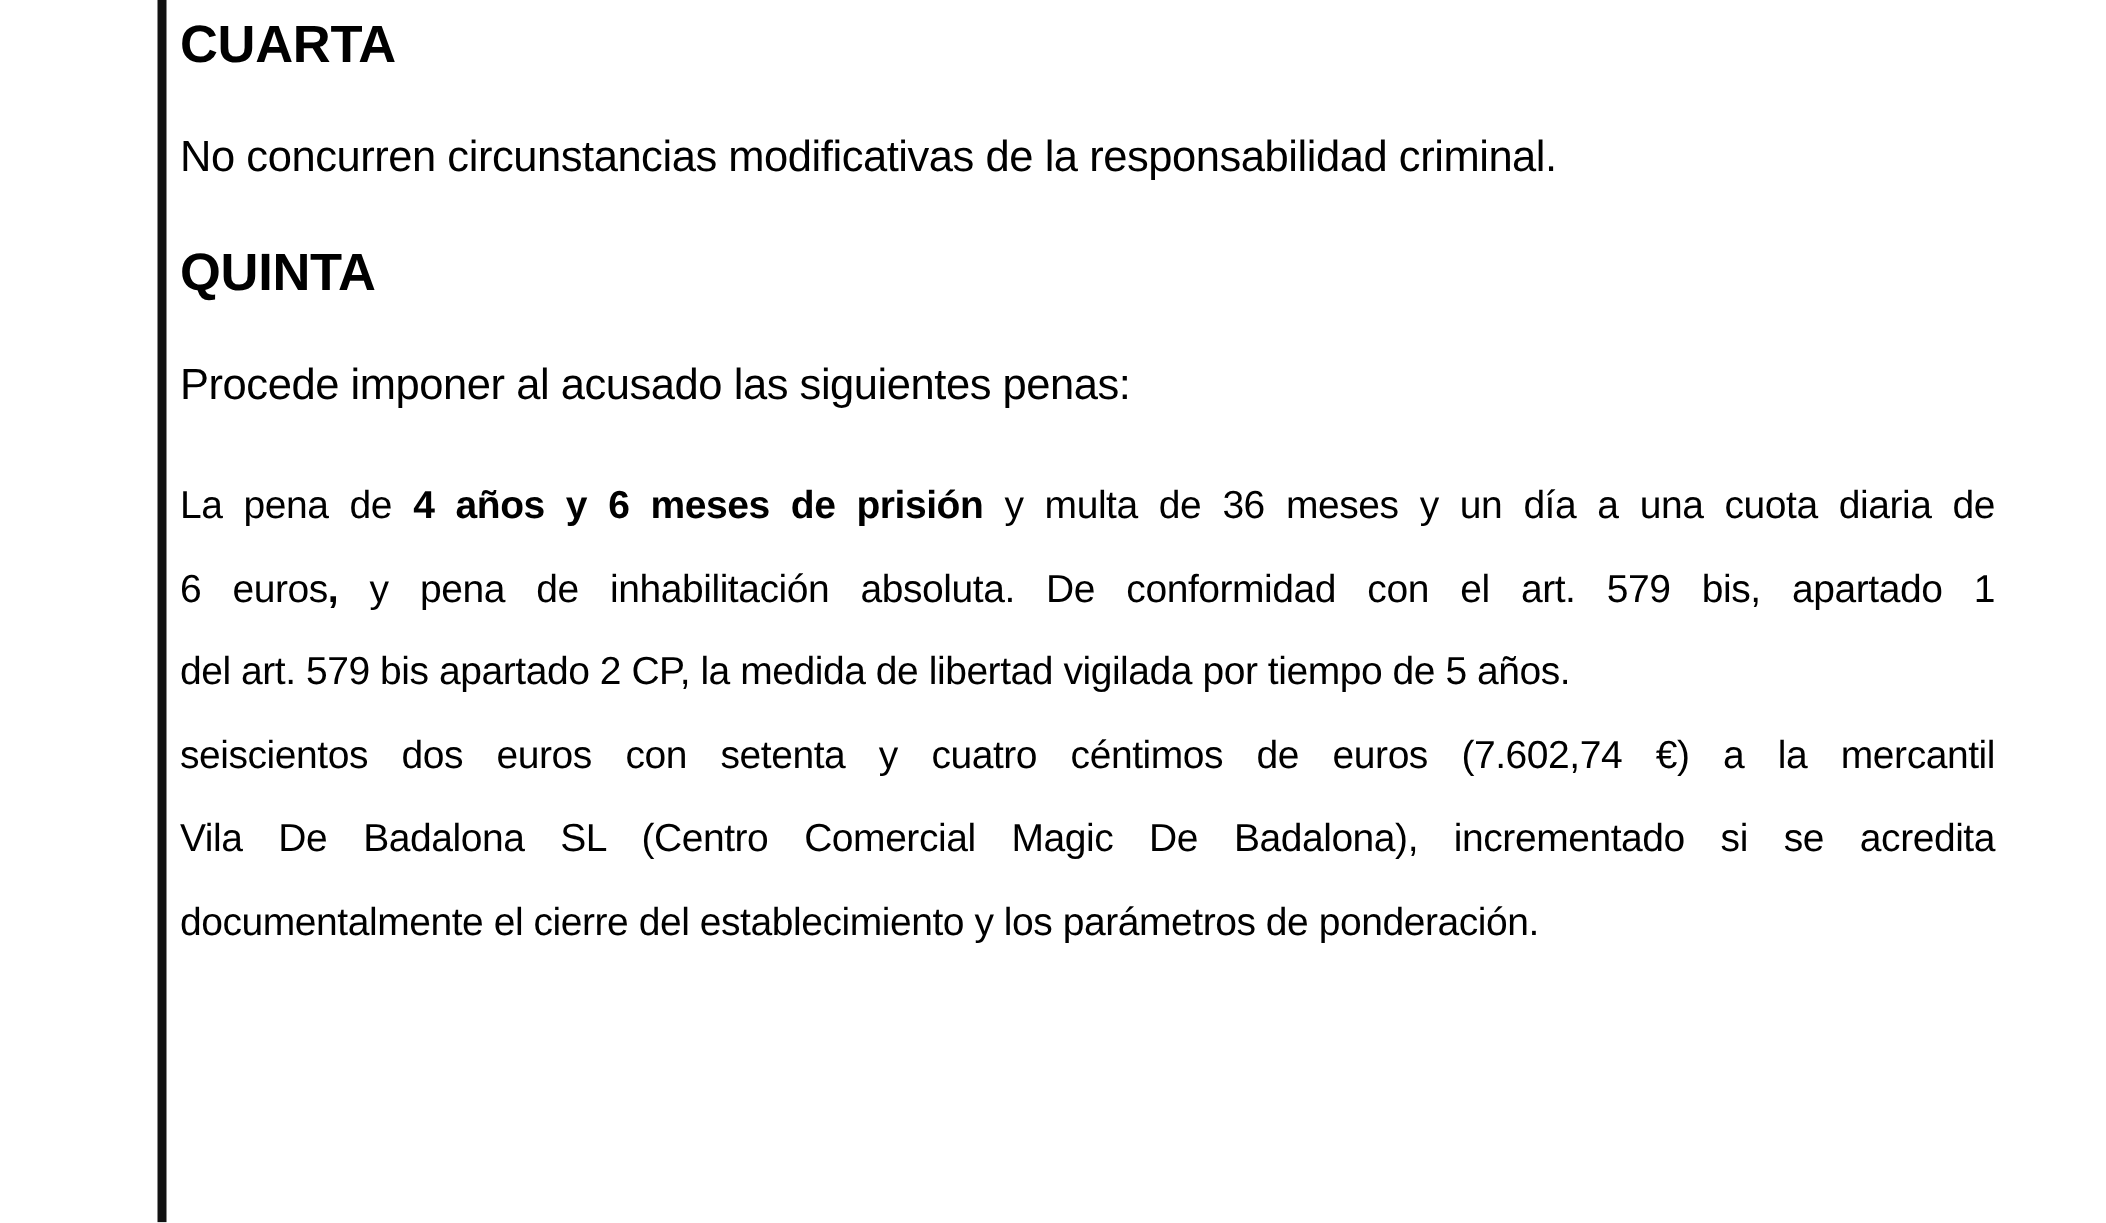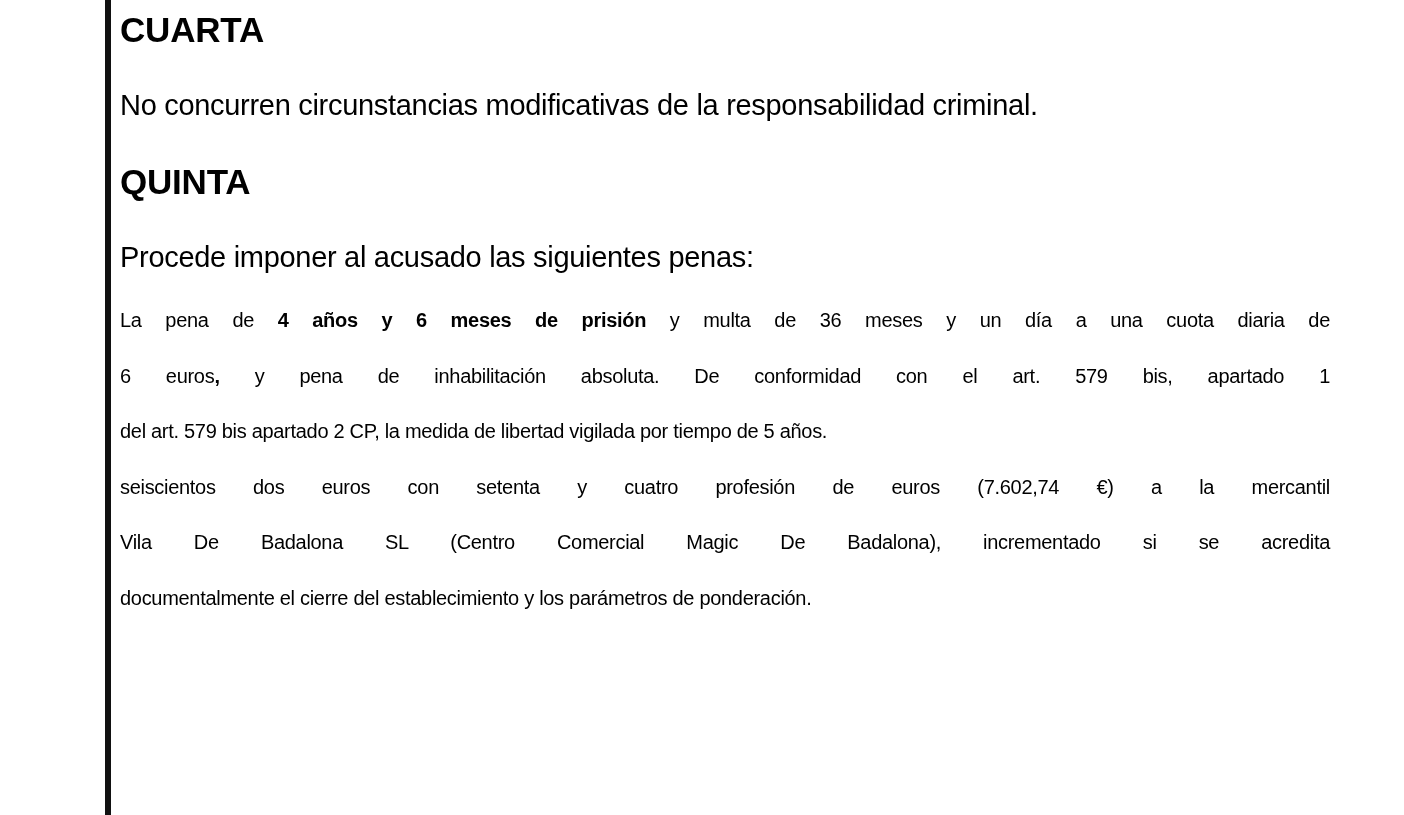--- a/index.html
+++ b/index.html
@@ -37,24 +37,24 @@
     margin: 0 0 35px 0;
     letter-spacing: -0.2px;
   }
   .para-single {
     font-size: 29px;
     line-height: 40px;
     margin: 0;
     letter-spacing: -0.3px;
   }
   .para-single.mb-a { margin-bottom: 37px; }
-  .para-single.mb-b { margin-bottom: 16px; }
+  .para-single.mb-b { margin-bottom: 32px; }
   .heading.mb-b { margin-bottom: 35px; }
   .para-block {
-    font-size: 20px;
+    font-size: 26px;
     margin: 0;
     letter-spacing: -0.3px;
   }
   .line {
     line-height: 55.5px;
     text-align: justify;
     text-align-last: justify;
     white-space: normal;
   }
   .line.final {
@@ -78,19 +78,19 @@
 
     <p class="para-single mb-b">Procede imponer al acusado las siguientes penas:</p>
 
     <div class="para-block">
       <div class="line"><span>La pena de </span><span class="bold">4 años y 6 meses de prisión</span><span> y multa de 36 meses y un día a una cuota diaria de</span></div>
       <div class="line"><span>6 euros</span><span class="bold">,</span><span> y pena de inhabilitación absoluta. De conformidad con el art. 579 bis,  apartado 1</span></div>
       <div class="line final"><span>del art. 579 bis apartado 2 CP,  la medida de libertad vigilada por tiempo de 5 años.</span></div>
     </div>
 
     <div class="para-block">
-      <div class="line"><span>seiscientos dos euros con setenta y cuatro profesión de euros (7.602,74 €) a la mercantil</span></div>
+      <div class="line"><span>seiscientos dos euros con setenta y cuatro céntimos de euros (7.602,74 €) a la mercantil</span></div>
       <div class="line"><span>Vila De Badalona SL (Centro Comercial Magic De Badalona), incrementado si se acredita</span></div>
       <div class="line final"><span>documentalmente el cierre del establecimiento y los parámetros de ponderación.</span></div>
     </div>
 
   </div>
 </div>
 
 </body></html>

